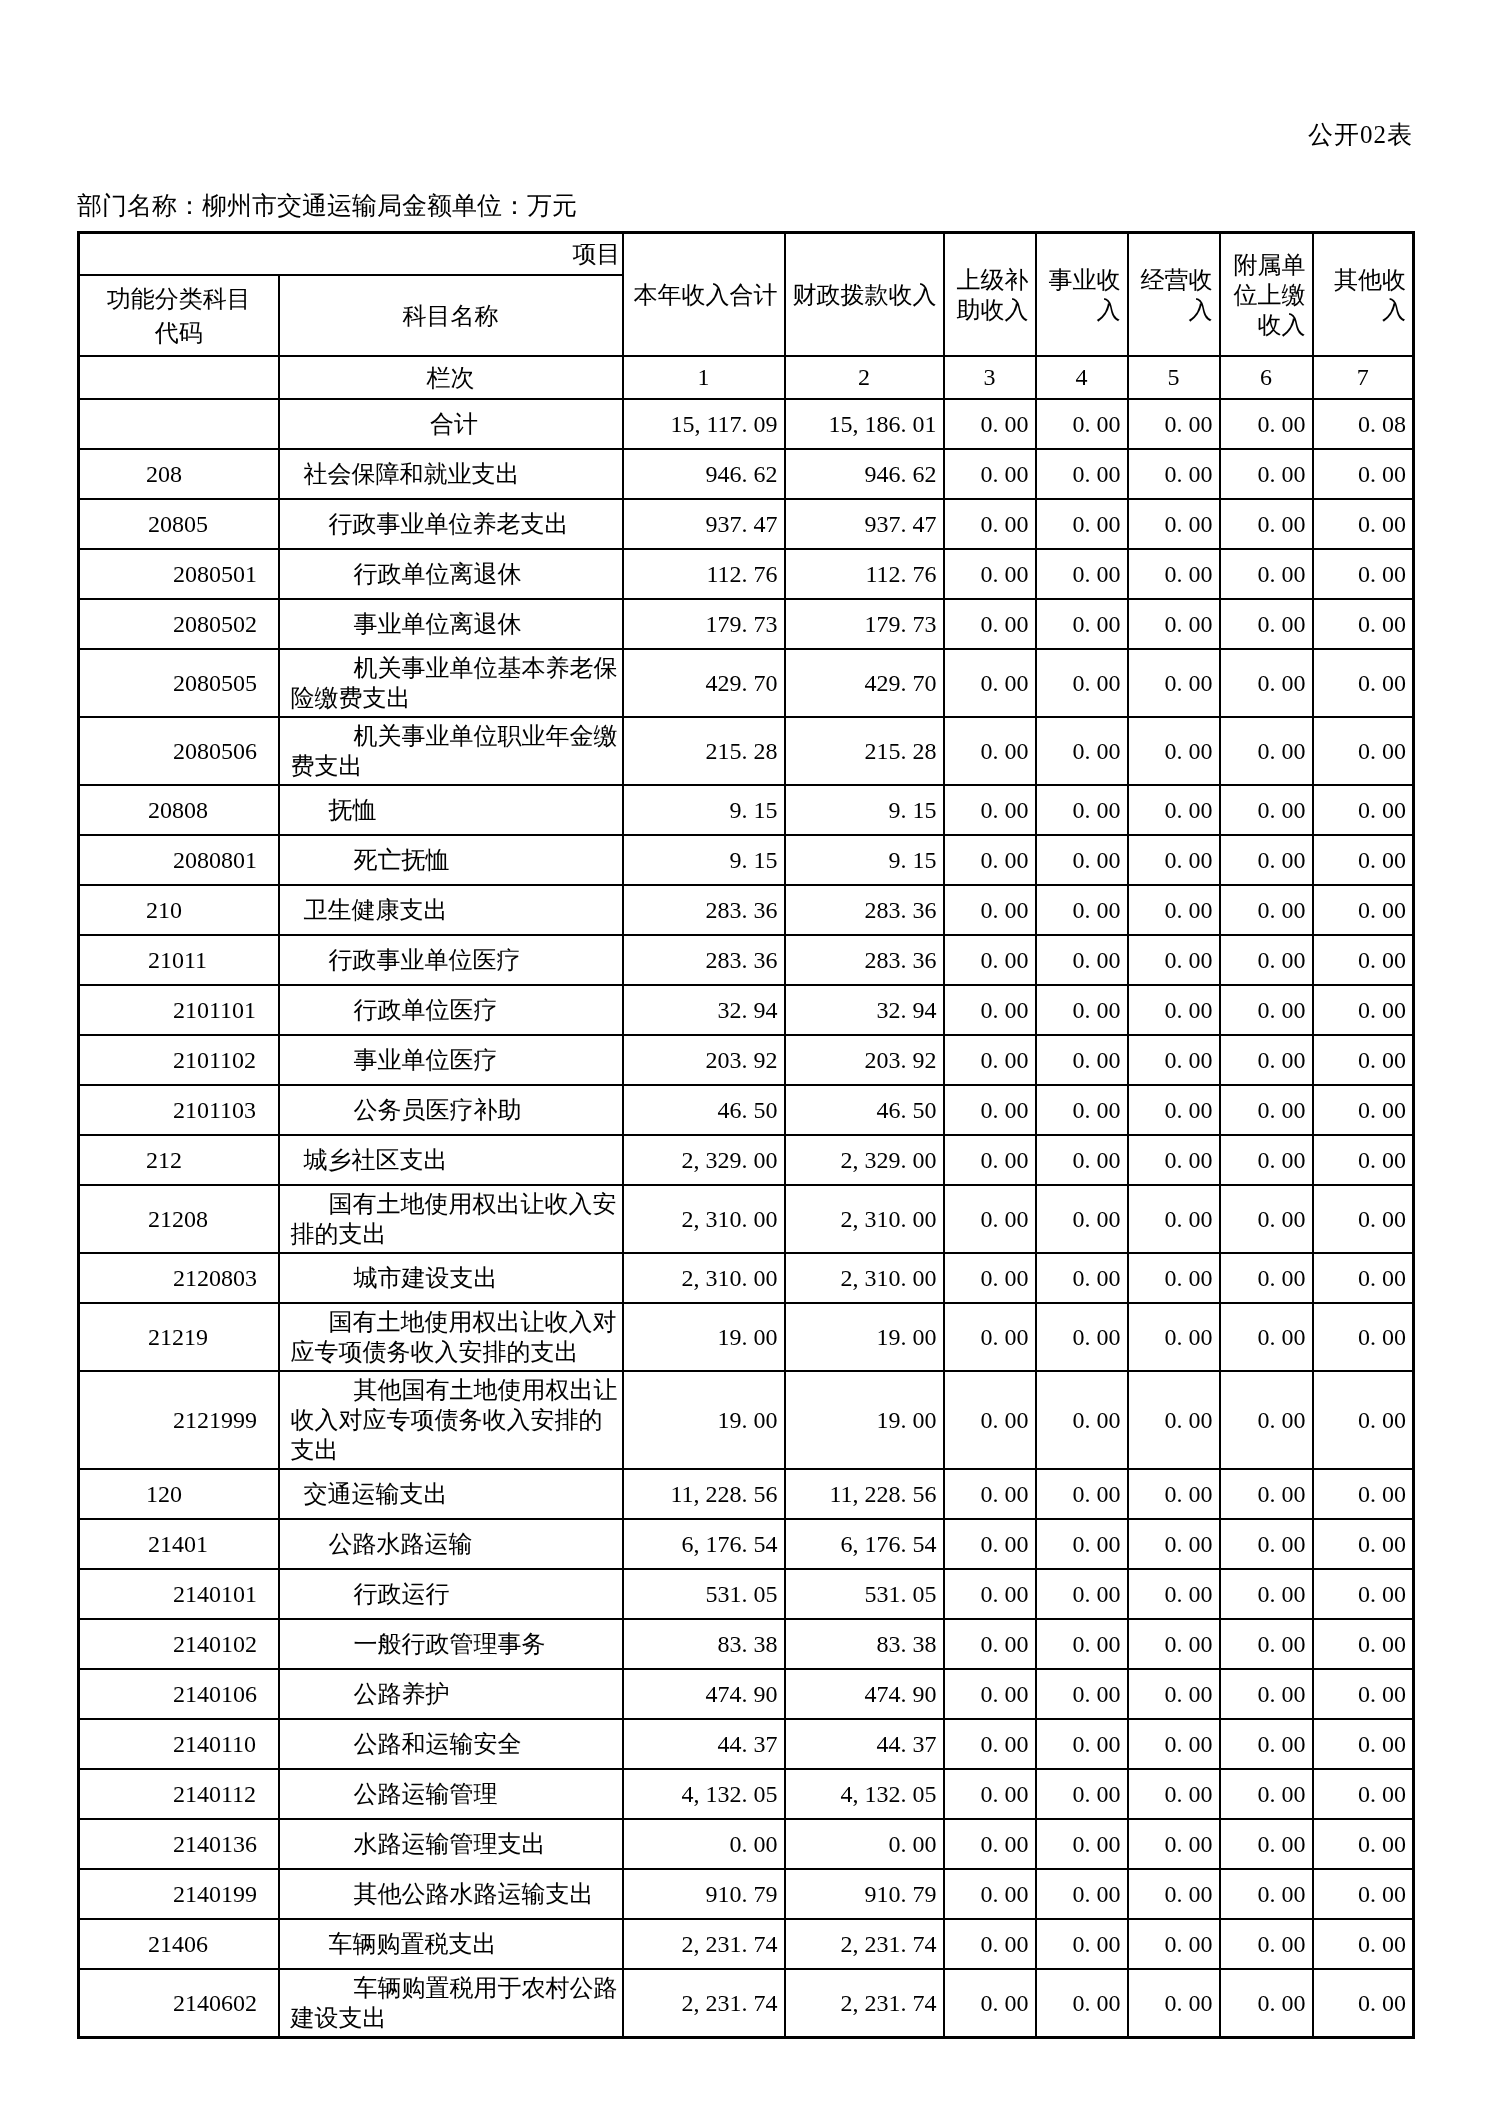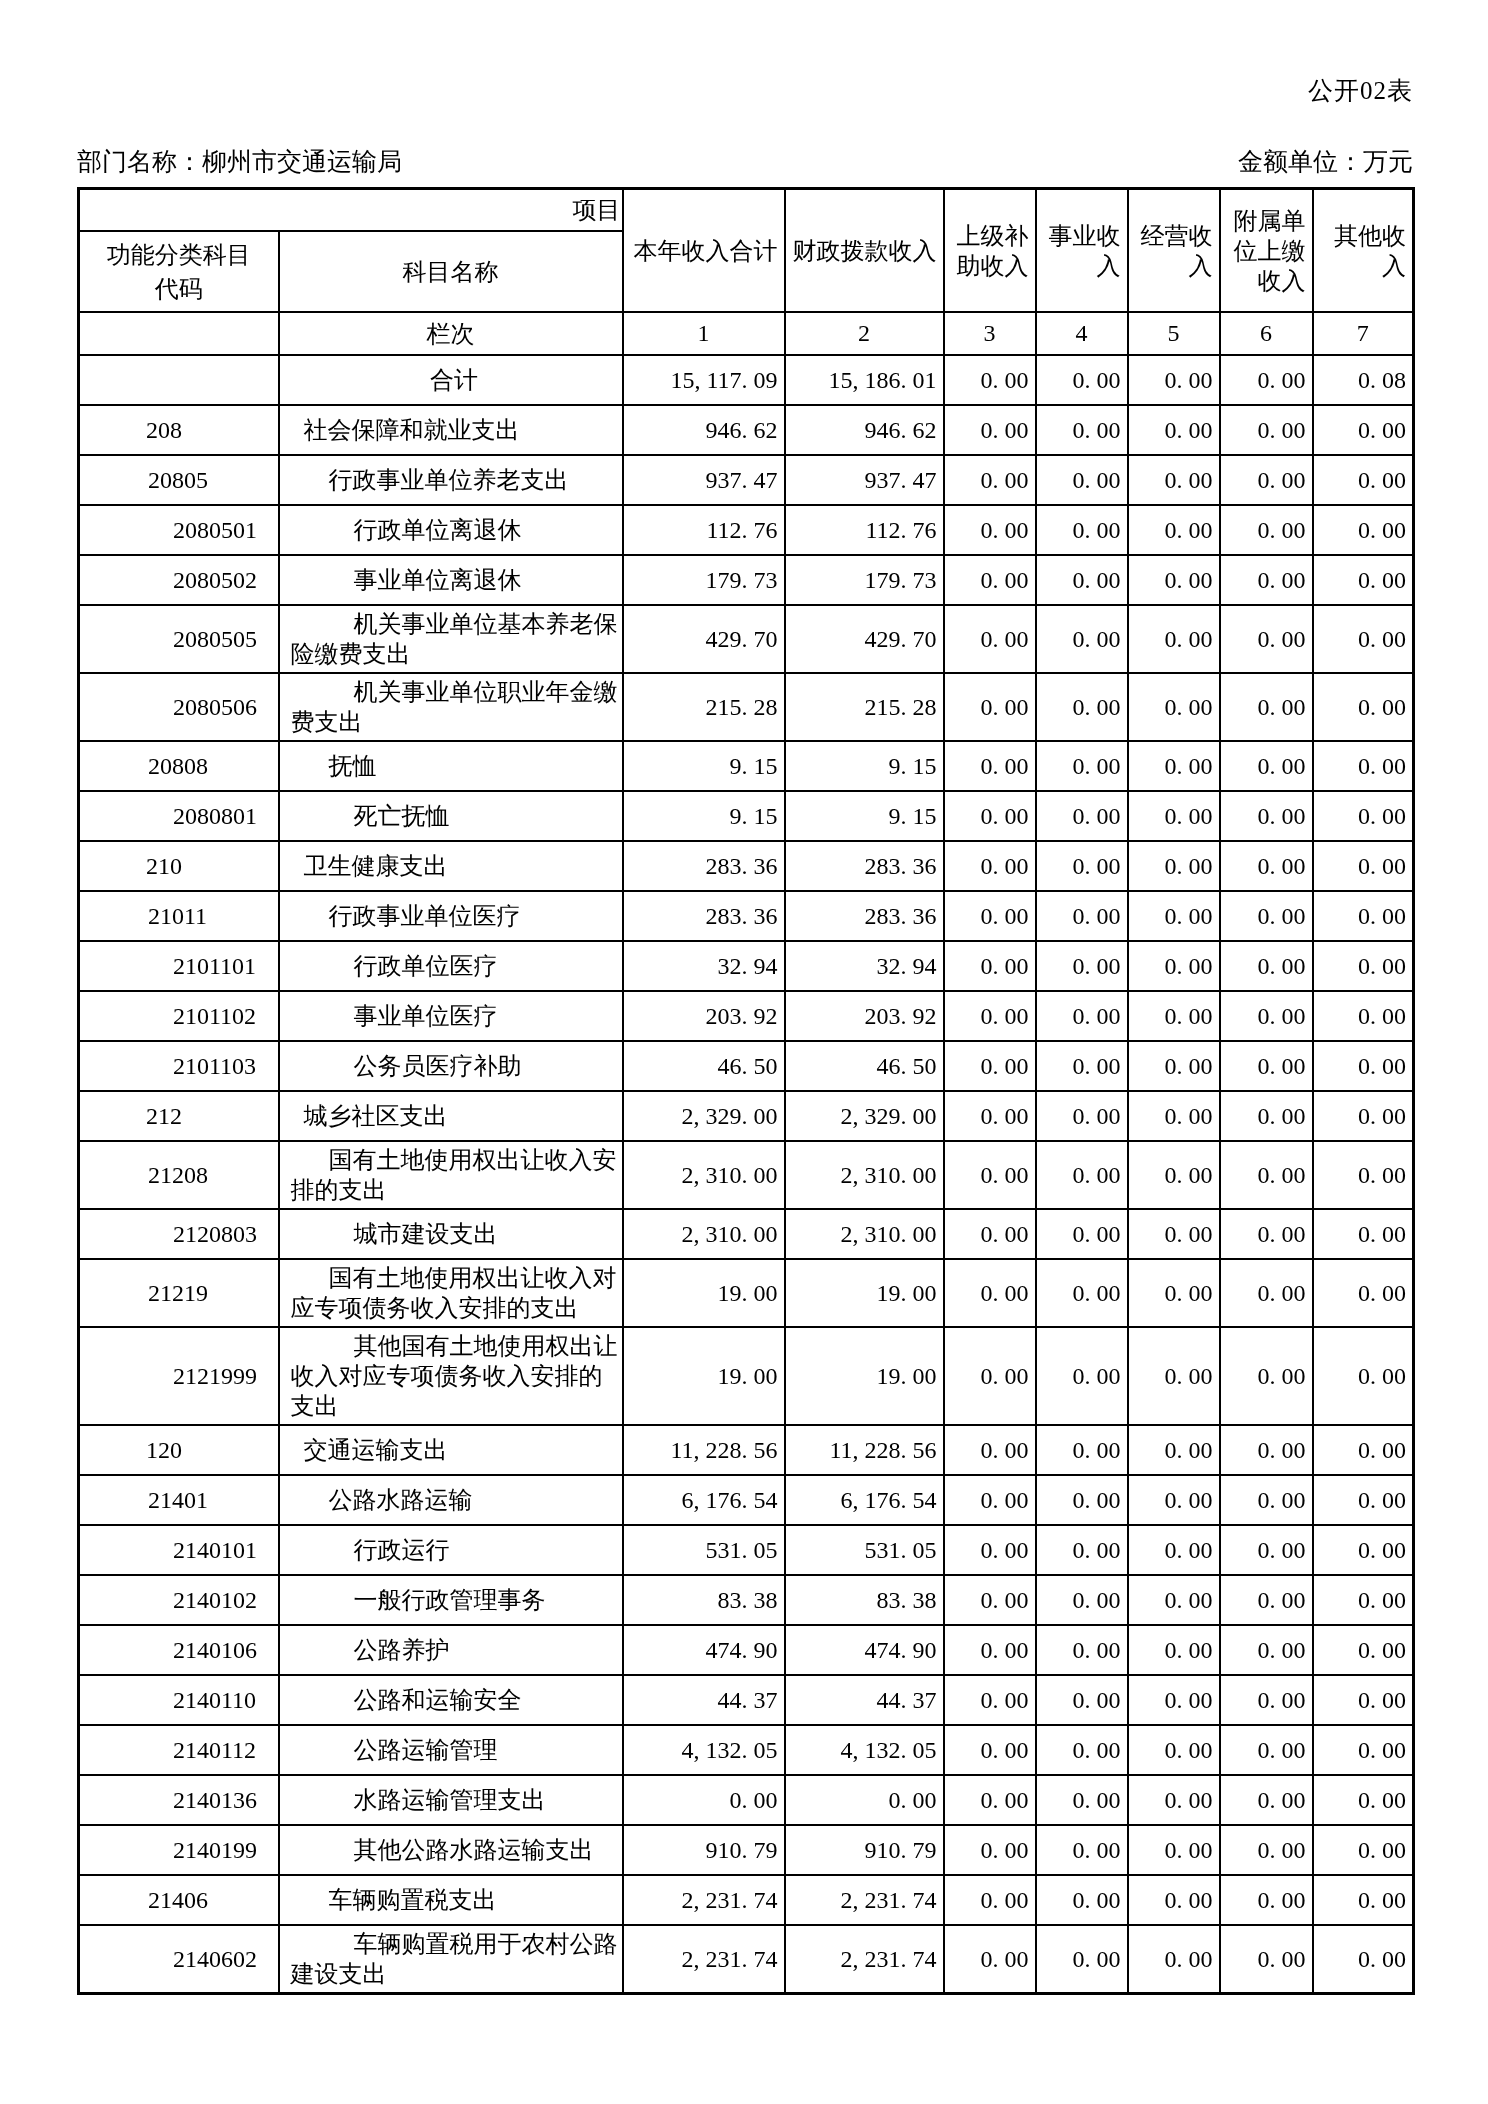--- a/index.html
+++ b/index.html
@@ -9,36 +9,35 @@
     background:#ffffff;
     color:#000000;
     font-family:"Liberation Serif","DejaVu Serif",serif;
     -webkit-font-smoothing:antialiased;
   }
   .content{
     width:1336px;
     margin-left:77px;
   }
   .form-label{
-    padding-top:74px;
+    padding-top:118px;
     text-align:right;
     font-size:25px;
     letter-spacing:1px;
   }
   .doc-title{
     margin-top:40px;
     text-align:center;
     font-size:31px;
     font-weight:bold;
     letter-spacing:2px;
   }
   .meta-row{
     margin-top:38px;
     display:flex;
-    justify-content:space-between;
     align-items:flex-end;
     font-size:25px;
   }
   table.budget{
     margin-top:9px;
     border-collapse:collapse;
     table-layout:fixed;
     width:1336px;
     border:3px solid #000;
     font-size:24px;

